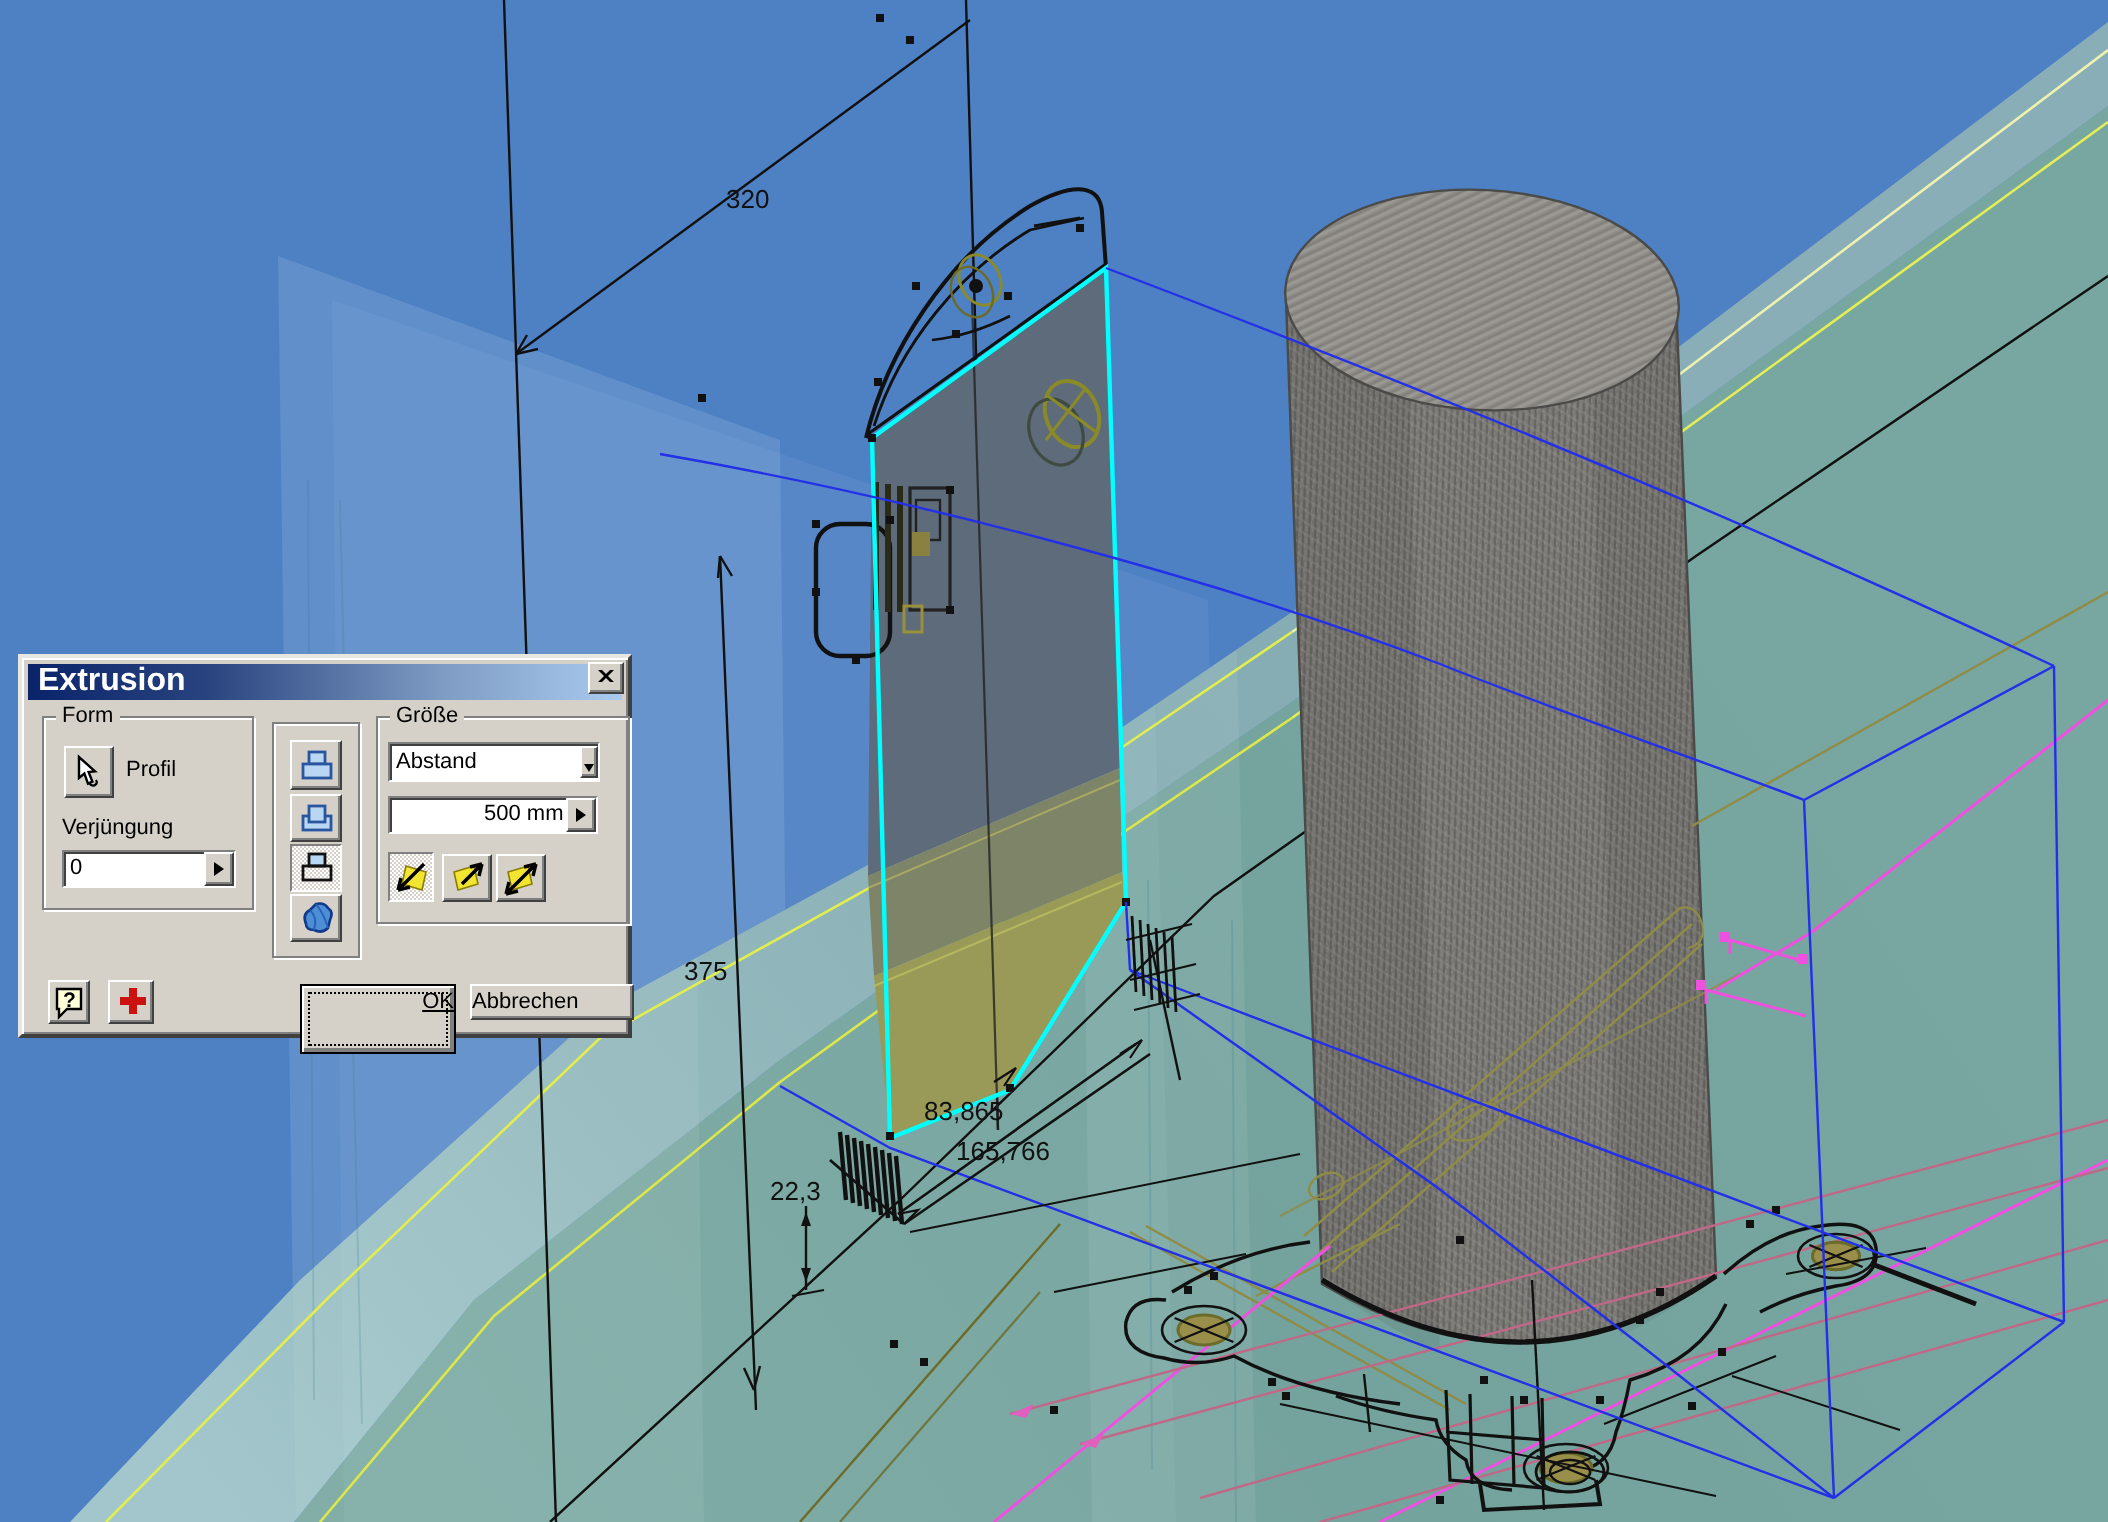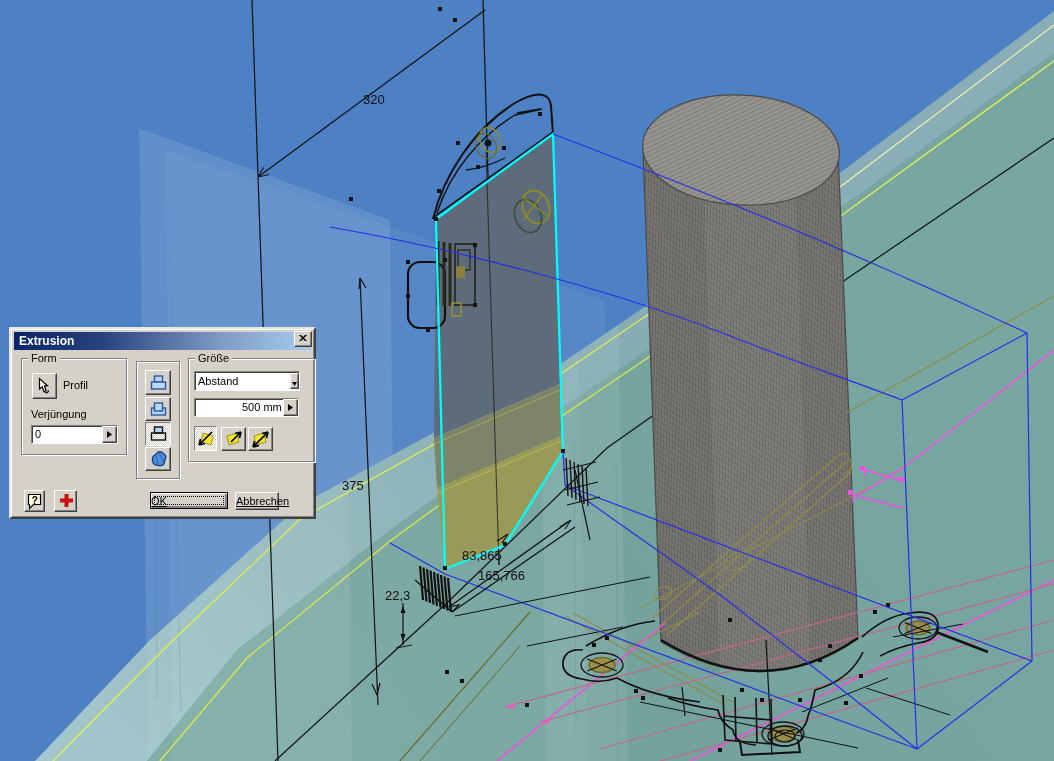--- a/index.html
+++ b/index.html
@@ -6,21 +6,21 @@
   body{width:1054px;height:761px;overflow:hidden;position:relative;font-family:"Liberation Sans",sans-serif;}
   #scene{position:absolute;left:0;top:0;}
   
   #dlg{position:absolute;left:9px;top:327px;width:307px;height:192px;background:#d5d1c9;
        border-top:2px solid #e8e6e0;border-left:2px solid #e8e6e0;
        border-right:2px solid #404040;border-bottom:2px solid #404040;
        box-shadow:inset 1px 1px 0 #fff, inset -1px -1px 0 #808080;
        font-size:11px;color:#000;z-index:10;box-sizing:border-box;}
   #title{position:absolute;left:3px;top:3px;right:3px;height:18px;
        background:linear-gradient(to right,#0a246a 0%,#29437f 30%,#7f9cc4 70%,#a9cbee 100%);
-       color:#fff;font-weight:bold;font-size:12px;line-height:18px;padding-left:5px;}
+       color:#fff;font-weight:bold;font-size:16px;line-height:18px;padding-left:5px;}
   #xbtn{position:absolute;right:2px;top:2px;width:16px;height:14px;background:#d5d1c9;
        border-top:1px solid #fff;border-left:1px solid #fff;border-right:1px solid #404040;border-bottom:1px solid #404040;
        box-shadow:inset -1px -1px 0 #808080;
        font-weight:bold;font-size:11px;text-align:center;line-height:13px;color:#000;}
   .grp{position:absolute;border:1px solid #808080;box-shadow:1px 1px 0 #fff inset, 1px 1px 0 #fff;}
   .grp b{position:absolute;top:-7px;left:6px;background:#d5d1c9;padding:0 3px;font-weight:normal;}
   .btn{position:absolute;background:#d5d1c9;
        border-top:1px solid #fff;border-left:1px solid #fff;border-right:1px solid #404040;border-bottom:1px solid #404040;
        box-shadow:inset -1px -1px 0 #808080;box-sizing:border-box;}
   .btn.sel{background-color:#d5d1c9;background-image:linear-gradient(45deg,#fff 25%,transparent 25%,transparent 75%,#fff 75%),linear-gradient(45deg,#fff 25%,transparent 25%,transparent 75%,#fff 75%);background-size:2px 2px;background-position:0 0,1px 1px;border-top:1px solid #808080;border-left:1px solid #808080;border-right:1px solid #fff;border-bottom:1px solid #fff;box-shadow:none;}
@@ -380,15 +380,15 @@
 
   <div class="btn" style="left:13px;top:161px;width:21px;height:22px;"></div>
   <svg class="pbtn" style="left:16px;top:164px;" width="16" height="17" viewBox="0 0 16 17">
     <path d="M1.5,1.5 h12 v10 h-7 l-4,4 v-4 h-1 Z" fill="#ffffd8" stroke="#000" stroke-width="1.2"></path>
     <text x="4.5" y="10.5" font-size="10.5" font-weight="bold" font-family="Liberation Sans">?</text>
   </svg>
   <div class="btn" style="left:43px;top:161px;width:23px;height:22px;"></div>
   <svg class="pbtn" style="left:48px;top:164px;" width="15" height="16" viewBox="0 0 15 16">
     <path d="M5.5,1 h4 v4.5 H14 v4 H9.5 V14 h-4 V9.5 H1 v-4 h4.5 Z" fill="#cc1111"></path>
   </svg>
-  <div class="btn" style="left:139px;top:163px;width:78px;height:17px;border:1px solid #000;box-shadow:inset 1px 1px 0 #fff,inset -2px -2px 0 #808080;text-align:left;line-height:17px;text-decoration:underline;"><span style="position:absolute;left:3px;top:3px;right:3px;bottom:3px;border:1px dotted #000;"></span>OK</div>
-  <div class="btn" style="left:224px;top:163px;width:44px;height:18px;text-align:center;line-height:16px;text-decoration:underline;">Abbrechen</div>
+  <div class="btn" style="left:139px;top:163px;width:78px;height:35px;border:1px solid #000;box-shadow:inset 1px 1px 0 #fff,inset -2px -2px 0 #808080;text-align:right;line-height:17px;text-decoration:underline;"><span style="position:absolute;left:3px;top:3px;right:3px;bottom:3px;border:1px dotted #000;"></span>OK</div>
+  <div class="btn" style="left:224px;top:163px;width:82px;height:18px;line-height:16px;">Abbrechen</div>
 </div>
 
 </body></html>

